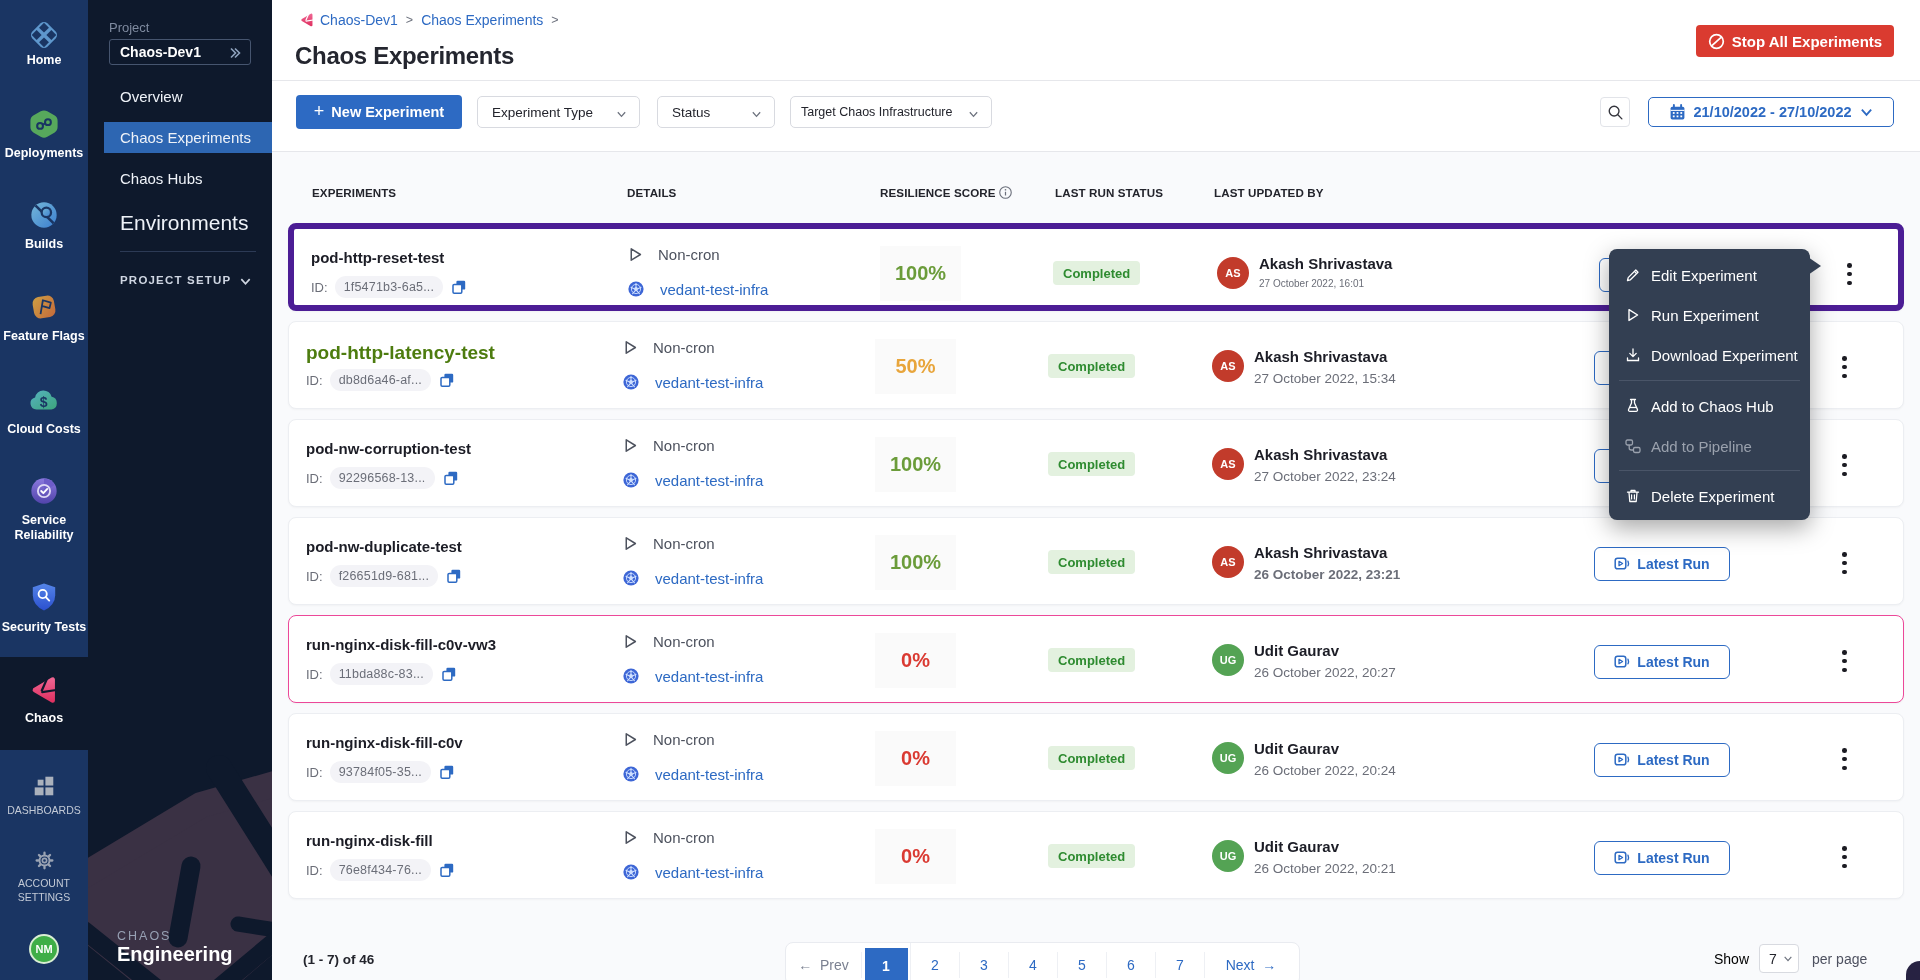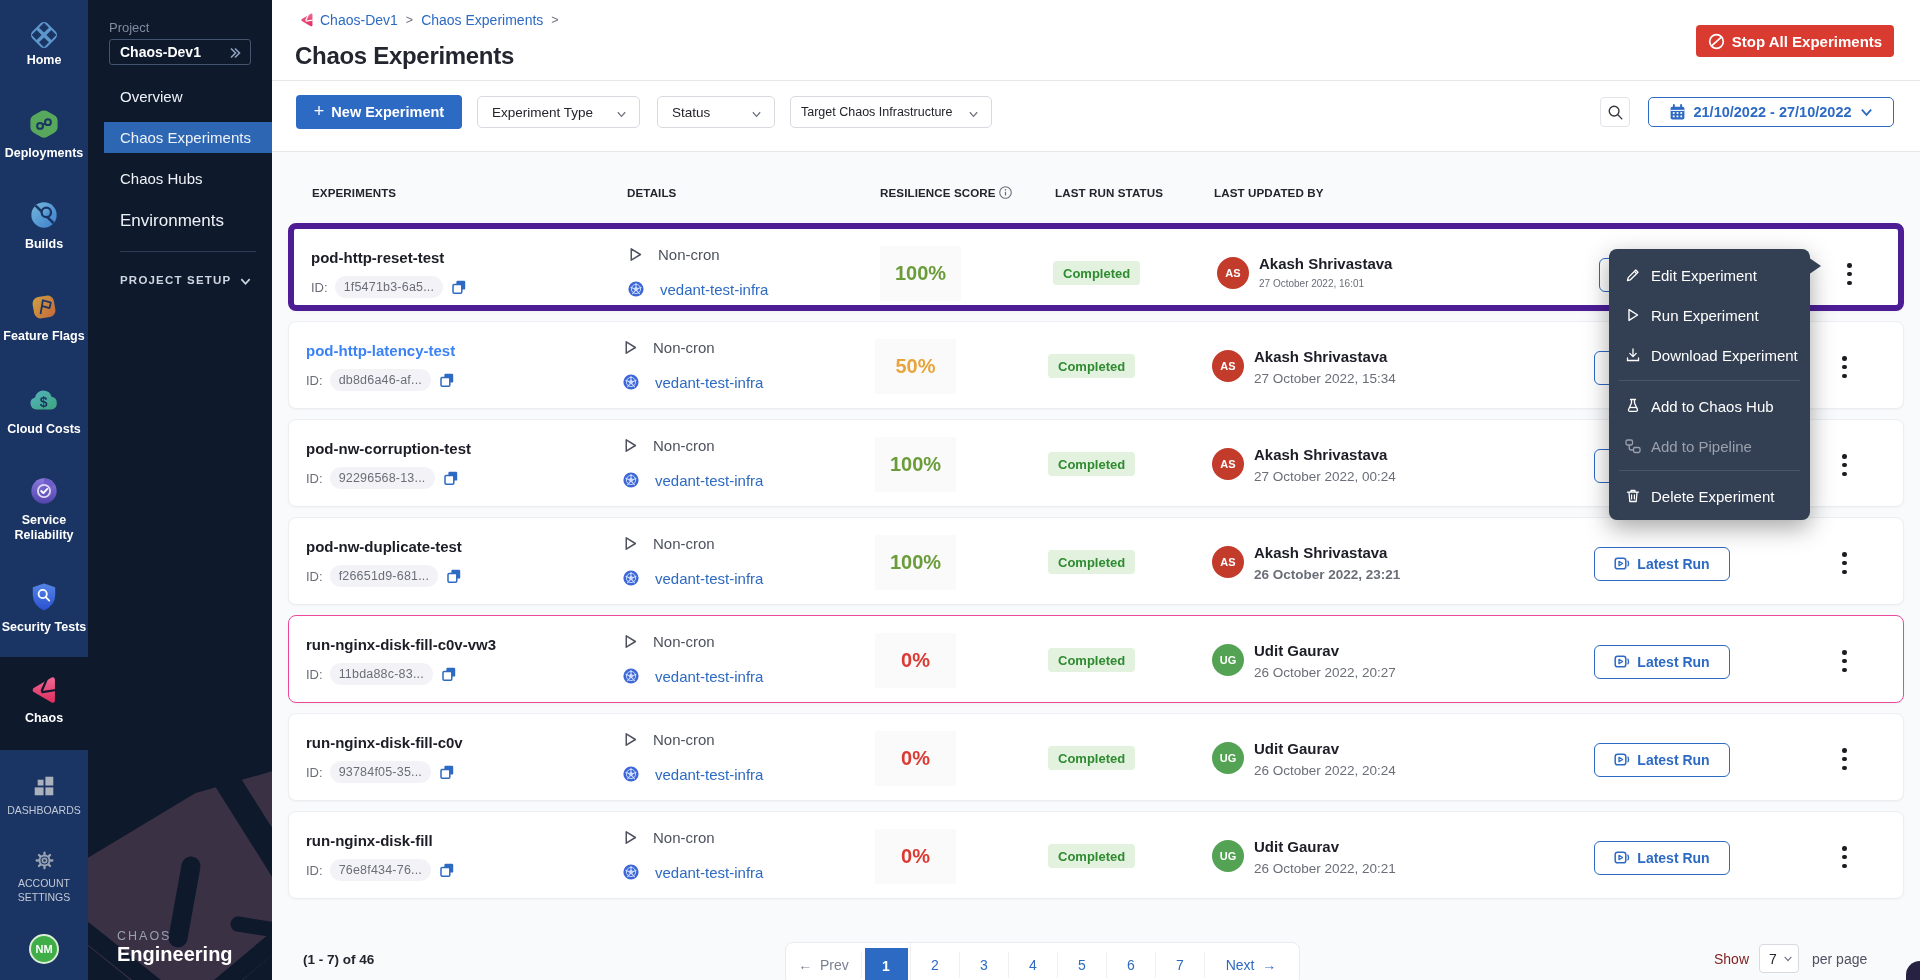--- a/index.html
+++ b/index.html
@@ -149,21 +149,21 @@
 <svg class="abs" style="right:8px;top:6px;" width="14" height="14" viewBox="0 0 14 14">
           <g fill="none" stroke="#8fa2bd" stroke-width="1.6">
             <path d="M3 2.5 L7.5 7 L3 11.5"></path>
             <path d="M7 2.5 L11.5 7 L7 11.5"></path>
           </g>
         </svg></div>
 <div class="abs" style="left:32px;top:88px;font-size:15px;color:#eef2f8;">Overview</div>
 <div class="abs" style="left:16px;top:122px;width:168px;height:31px;background:#2d66b2;"></div>
 <div class="abs" style="left:32px;top:129px;font-size:15px;color:#eef2f8;">Chaos Experiments</div>
 <div class="abs" style="left:32px;top:170px;font-size:15px;color:#eef2f8;">Chaos Hubs</div>
-<div class="abs" style="left:32px;top:211px;font-size:17px;color:#eef2f8;">Environments</div>
+<div class="abs" style="left:32px;top:211px;font-size:21px;color:#eef2f8;">Environments</div>
 <div class="abs" style="left:32px;top:251px;width:136px;height:1px;background:#2c3a55;"></div>
 <div class="abs" style="left:32px;top:274px;font-size:11.5px;font-weight:bold;letter-spacing:1.2px;color:#cfd6e2;">PROJECT SETUP</div>
 <svg class="abs" style="left:151px;top:275px;" width="13" height="13" viewBox="0 0 14 14">
         <path d="M2.5 4.5 L7 9.5 L11.5 4.5" fill="none" stroke="#cfd6e2" stroke-width="1.8"></path>
       </svg>
 <div class="abs" style="left:29px;top:929px;font-size:12.5px;letter-spacing:2px;color:#97a1b4;">CHAOS</div>
 <div class="abs" style="left:29px;top:943px;font-size:20px;font-weight:bold;color:#fff;">Engineering</div>
 </div>
 <div class="abs" style="left:272px;top:0;width:1648px;height:980px;background:#f9fafc;">
 <div class="abs" style="left:0;top:0;width:1648px;height:152px;background:#fff;border-bottom:1px solid #e6e7eb;"></div>
@@ -287,21 +287,21 @@
           </svg>
           <span style="margin-left:7px;">Latest Run</span>
         </div>
 <div class="abs" style="left:1553px;top:34px;width:5px;height:24px;">
           <div style="width:4.6px;height:4.6px;border-radius:50%;background:#1b1b22;margin-bottom:4.2px;"></div>
           <div style="width:4.6px;height:4.6px;border-radius:50%;background:#1b1b22;margin-bottom:4.2px;"></div>
           <div style="width:4.6px;height:4.6px;border-radius:50%;background:#1b1b22;"></div>
         </div>
 </div>
 <div class="abs" style="left:16px;top:321px;width:1616px;height:88px;background:#fff;border:1px solid #eceef2;border-radius:8px;box-shadow:0 1px 2px rgba(40,41,61,.04);">
-<div class="abs" style="left:17px;top:20px;font-size:15px;font-weight:bold;color:#3b82f6;">pod-http-latency-test</div>
+<div class="abs" style="left:17px;top:20px;font-size:19px;font-weight:bold;color:#4d7c0f;">pod-http-latency-test</div>
 <div class="abs flex" style="left:17px;top:47px;height:22px;">
           <span style="font-size:13px;color:#6b6e78;">ID:</span>
           <span class="flex" style="margin-left:7px;height:22px;padding:0 9px;background:#f3f3f7;border-radius:11px;font-size:12.5px;color:#6b6e78;letter-spacing:.2px;">db8d6a46-af...</span>
           <span style="margin-left:8px;display:flex;">
             <svg width="16" height="16" viewBox="0 0 16 16">
               <rect x="5.4" y="1.8" width="8.8" height="8.8" rx="1.2" fill="#2d6ac3"></rect>
               <rect x="2" y="5.4" width="8.8" height="8.8" rx="1.2" fill="#fff" stroke="#2d6ac3" stroke-width="1.5"></rect>
             </svg>
           </span>
         </div>
@@ -375,21 +375,21 @@
               <path d="M13 6.2 L9 8.2"></path>
             </g>
 <circle cx="8" cy="8" r="1.9" fill="#cfe0ff"></circle>
           </svg>
           <span style="margin-left:16px;font-size:15px;color:#2d6ac3;">vedant-test-infra</span>
         </div>
 <div class="abs flex" style="left:586px;top:17px;width:81px;height:55px;background:#fafafa;justify-content:center;font-size:20px;font-weight:bold;color:#6b9c3a;">100%</div>
 <div class="abs flex" style="left:759px;top:32px;height:24px;padding:0 10px;background:#e3f1df;border-radius:4px;font-size:13px;font-weight:bold;color:#2e8b30;">Completed</div>
 <div class="abs flex" style="left:923px;top:28px;width:32px;height:32px;border-radius:50%;background:#c23b2b;color:#fff;font-size:11px;font-weight:bold;justify-content:center;">AS</div>
 <div class="abs" style="left:965px;top:26px;font-size:15px;font-weight:bold;color:#1c1d26;">Akash Shrivastava</div>
-<div class="abs" style="left:965px;top:49px;font-size:13.5px;color:#6b6e78;">27 October 2022, 00:24</div>
+<div class="abs" style="left:965px;top:49px;font-size:13.5px;color:#6b6e78;">27 October 2022, 23:24</div>
 <div class="abs flex" style="left:1305px;top:29px;width:136px;height:34px;border:1px solid #2d6ac3;border-radius:6px;justify-content:center;color:#2d6ac3;font-size:14px;font-weight:bold;">
           <svg width="16" height="16" viewBox="0 0 16 16">
             <rect x="1.2" y="2.2" width="10.6" height="10.6" rx="2.4" fill="none" stroke="#2d6ac3" stroke-width="1.5"></rect>
             <path d="M5 5.3 L8.6 7.5 L5 9.7 Z" fill="none" stroke="#2d6ac3" stroke-width="1.3" stroke-linejoin="round"></path>
             <path d="M14 5.2 Q15 7.5 14 9.8" fill="none" stroke="#2d6ac3" stroke-width="1.4" stroke-linecap="round"></path>
           </svg>
           <span style="margin-left:7px;">Latest Run</span>
         </div>
 <div class="abs" style="left:1553px;top:34px;width:5px;height:24px;">
           <div style="width:4.6px;height:4.6px;border-radius:50%;background:#1b1b22;margin-bottom:4.2px;"></div>
@@ -614,21 +614,21 @@
           </div>
           <div class="flex" style="width:49px;justify-content:center;font-size:14px;color:#2d6ac3;border-right:1px solid #eef0f4;height:26px;">2</div>
           <div class="flex" style="width:49px;justify-content:center;font-size:14px;color:#2d6ac3;border-right:1px solid #eef0f4;height:26px;">3</div>
           <div class="flex" style="width:49px;justify-content:center;font-size:14px;color:#2d6ac3;border-right:1px solid #eef0f4;height:26px;">4</div>
           <div class="flex" style="width:49px;justify-content:center;font-size:14px;color:#2d6ac3;border-right:1px solid #eef0f4;height:26px;">5</div>
           <div class="flex" style="width:49px;justify-content:center;font-size:14px;color:#2d6ac3;border-right:1px solid #eef0f4;height:26px;">6</div>
           <div class="flex" style="width:49px;justify-content:center;font-size:14px;color:#2d6ac3;border-right:1px solid #eef0f4;height:26px;">7</div>
           <div class="flex" style="width:92px;justify-content:center;font-size:14px;color:#2d6ac3;height:26px;">Next &nbsp;→</div>
         </div>
 </div>
-<div class="abs" style="left:1442px;top:951px;font-size:14px;color:#7f1d1d;">Show</div>
+<div class="abs" style="left:1442px;top:951px;font-size:14px;color:#000000;">Show</div>
 <div class="abs flex" style="left:1487px;top:944px;width:40px;height:29px;border:1px solid #d8dae0;border-radius:4px;background:#fff;padding-left:9px;font-size:14px;color:#23242c;">7<svg style="margin-left:6px;" width="10" height="10" viewBox="0 0 12 12">
           <path d="M2 3.5 L6 8 L10 3.5" fill="none" stroke="#6d727e" stroke-width="1.4"></path>
         </svg></div>
 <div class="abs" style="left:1540px;top:951px;font-size:14px;color:#4e5160;">per page</div>
 </div>
 <div class="abs" style="left:1609px;top:249px;width:201px;height:271px;background:#333f52;border-radius:8px;box-shadow:0 8px 24px rgba(0,0,0,.35);z-index:50;">
 <div class="abs flex" style="left:16px;top:6px;height:40px;">
         <svg width="16" height="16" viewBox="0 0 16 16">
           <path d="M2.5 13.5 L3.2 10.6 L10.8 3 L13 5.2 L5.4 12.8 Z" fill="none" stroke="#fff" stroke-width="1.3" stroke-linejoin="round"></path>
           <path d="M9.4 4.4 L11.6 6.6" stroke="#fff" stroke-width="1.3"></path>

